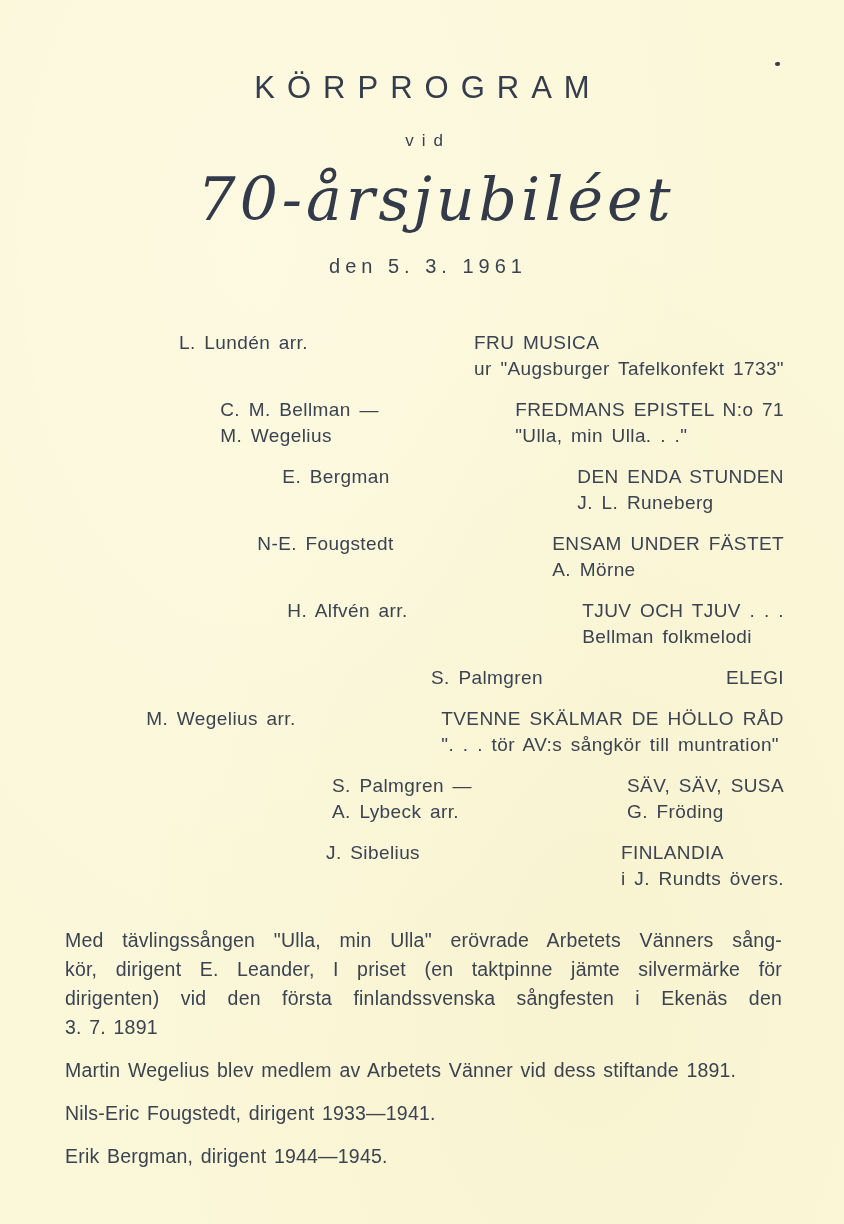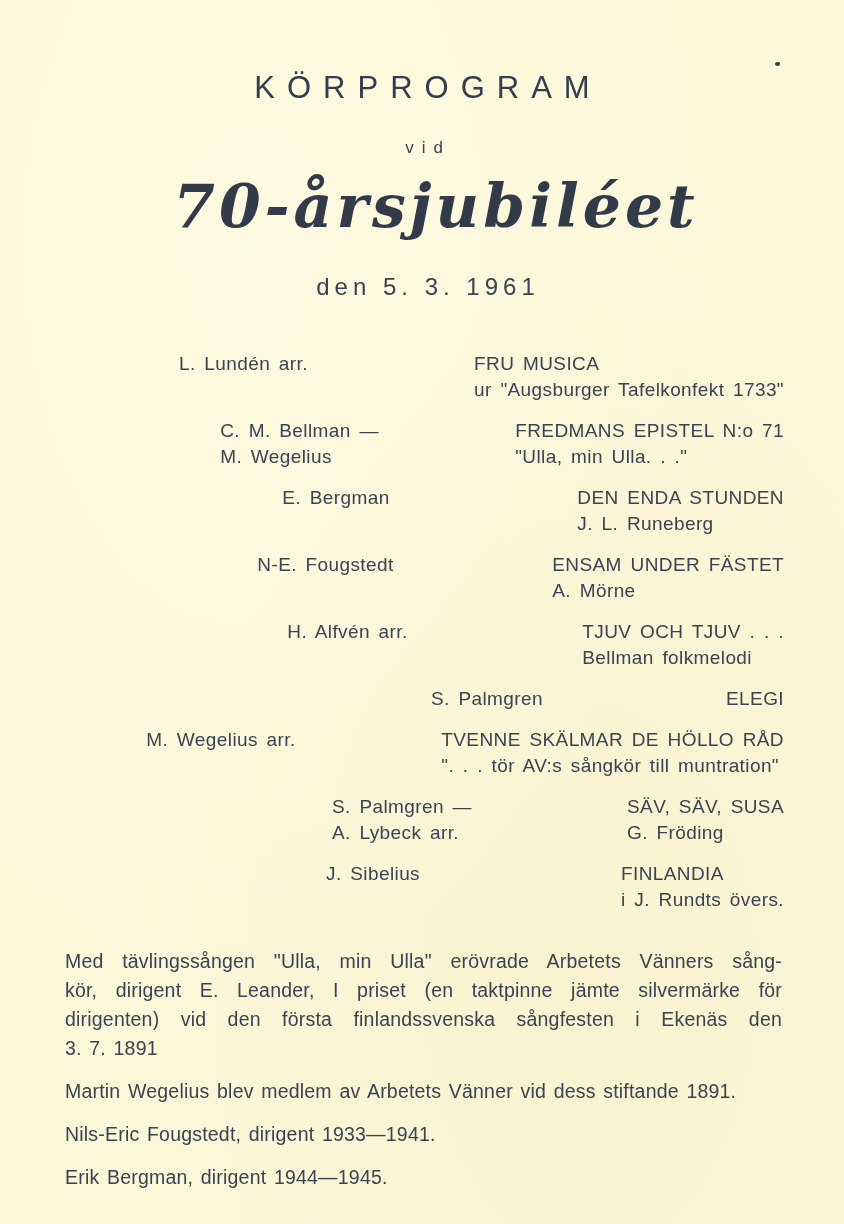--- a/index.html
+++ b/index.html
@@ -25,37 +25,37 @@
   }
   header { text-align: center; padding-top: 70px; padding-left: 12px; }
   .main-title {
     margin: 0;
     font-size: 31px; font-weight: 400;
     letter-spacing: 12px;
     color: #353d4c;
     line-height: 36px;
   }
   .vid {
-    margin-top: 31px;
+    margin-top: 24px;
     font-size: 17px; letter-spacing: 8px;
     line-height: 22px;
   }
   .jubilee {
     margin-top: 8px;
     font-family: "DejaVu Serif", serif;
     font-style: italic;
-    font-size: 60px; font-weight: 700;
+    font-size: 60px; font-weight: 400;
     letter-spacing: 4px;
     line-height: 78px;
     color: #333b4a;
     margin-left: 16px;
   }
   .date-line {
-    margin-top: 30px;
-    font-size: 24px; letter-spacing: 5px;
+    margin-top: 16px;
+    font-size: 20px; letter-spacing: 5px;
     line-height: 24px;
   }
   .program {
     margin: 52px 60px 0 65px;
     display: flex; flex-direction: column;
     gap: 15px;
     font-size: 19px;
     word-spacing: 3px;
     align-items: flex-end;
   }

